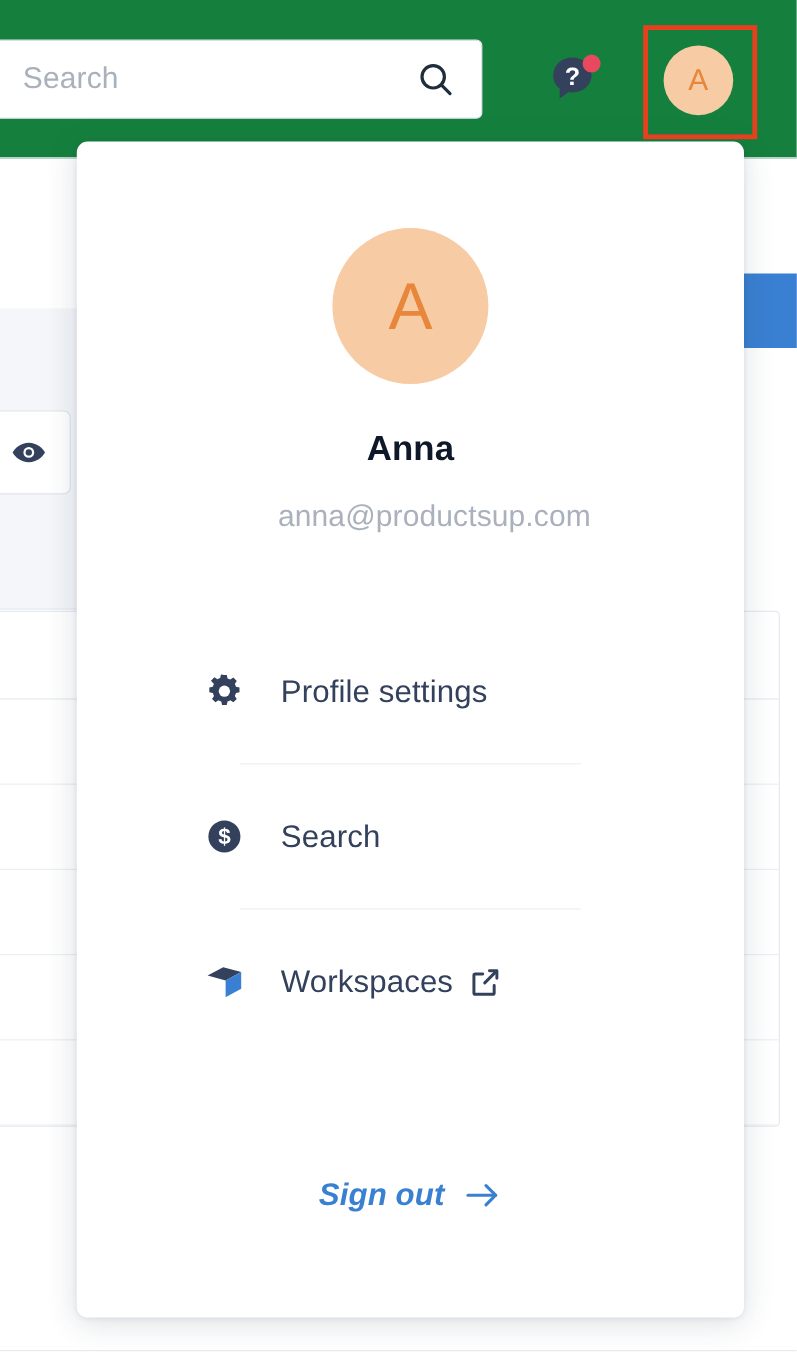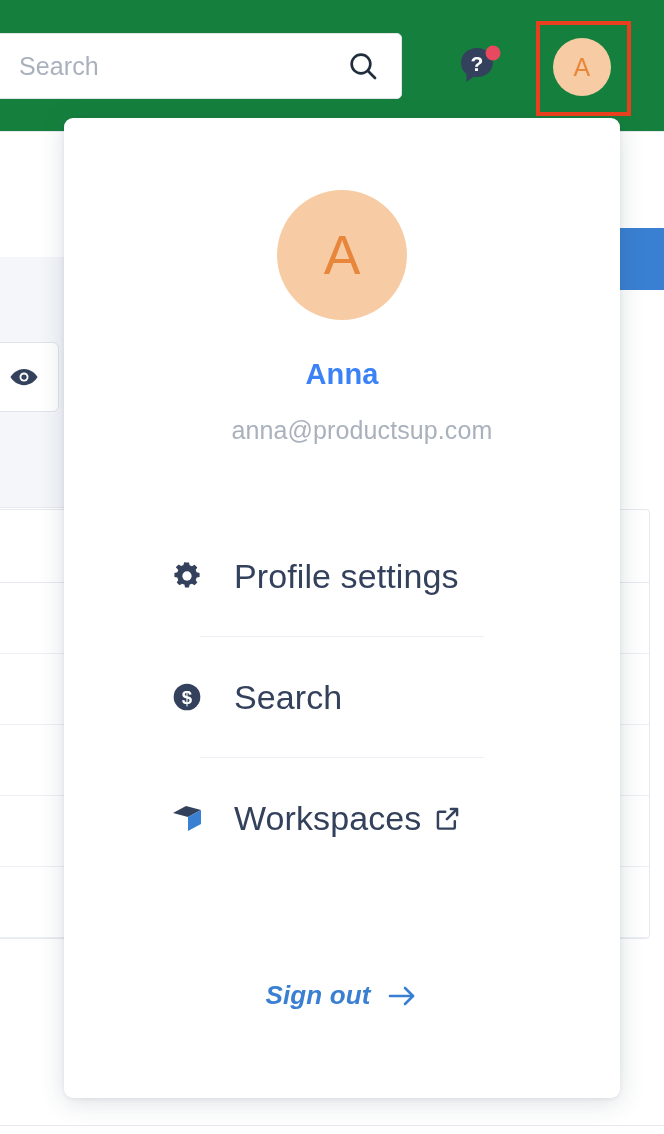--- a/index.html
+++ b/index.html
@@ -200,21 +200,21 @@
     font-weight: 400;
   }
 
   .dd-name {
     position: absolute;
     left: 0; right: 0;
     top: 240px;
     text-align: center;
     font-size: 29px;
     font-weight: bold;
-    color: #3b82f6;
+    color: #0f172a;
     letter-spacing: .1px;
   }
 
   .dd-email {
     position: absolute;
     left: 0; right: 0;
     top: 298px;
     text-align: center;
     font-size: 25px;
     color: #a9b1bd;
@@ -241,21 +241,21 @@
     width: 34px;
     height: 34px;
     flex: 0 0 34px;
     display: flex;
     align-items: center;
     justify-content: center;
     margin-right: 30px;
   }
 
   .dd-label {
-    font-size: 34px;
+    font-size: 26px;
     color: #33415c;
     letter-spacing: .1px;
     white-space: nowrap;
   }
 
   .ext-link-icon {
     width: 27px;
     height: 27px;
     margin-left: 13px;
     flex: 0 0 27px;

